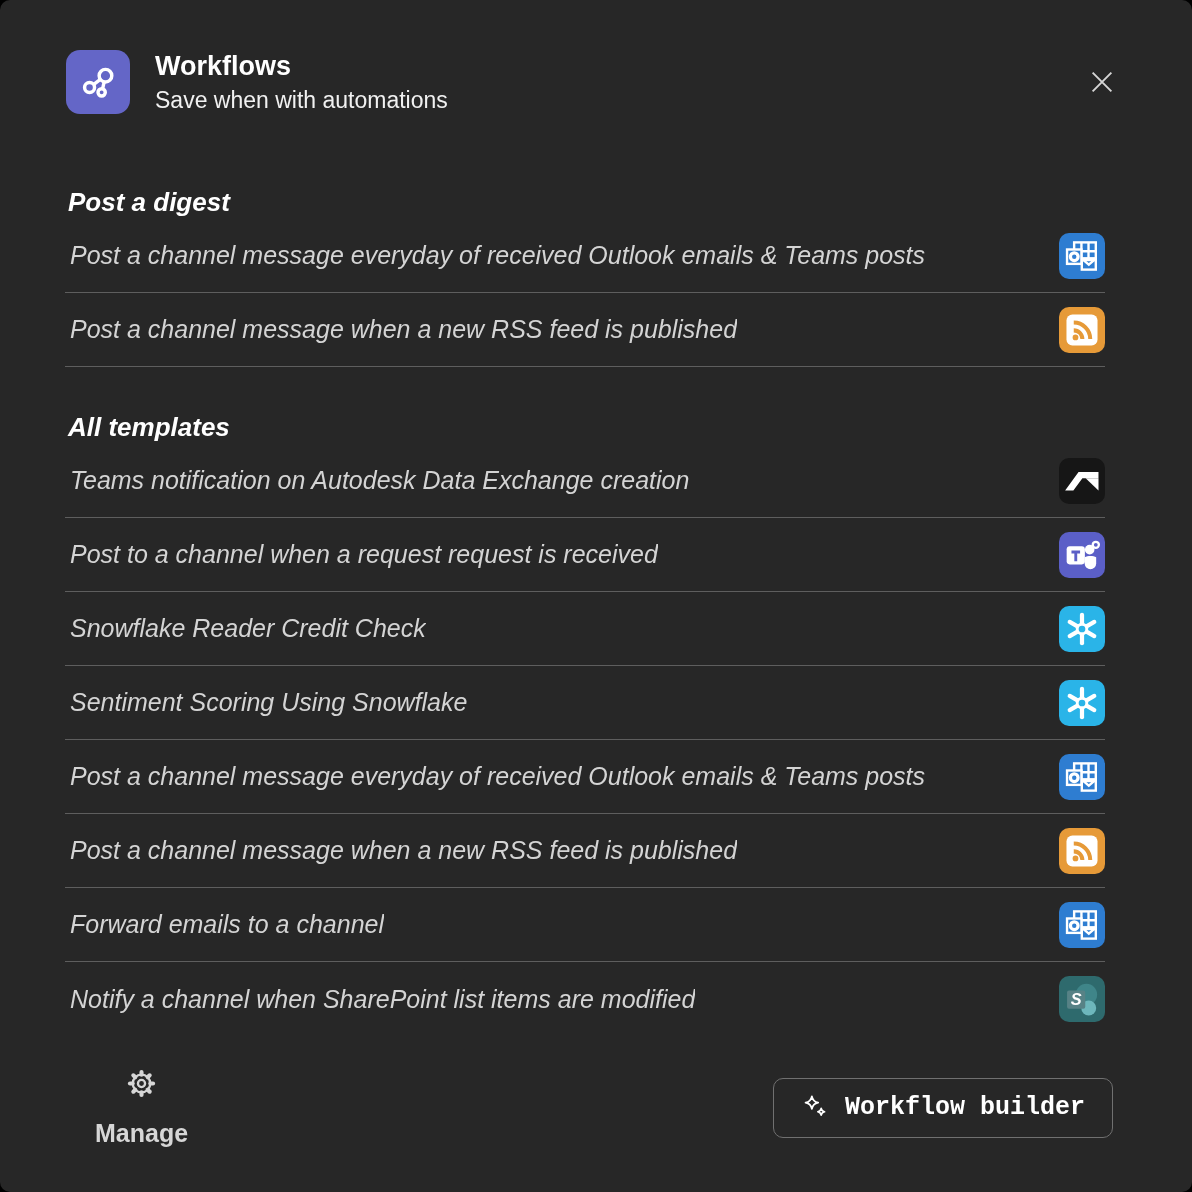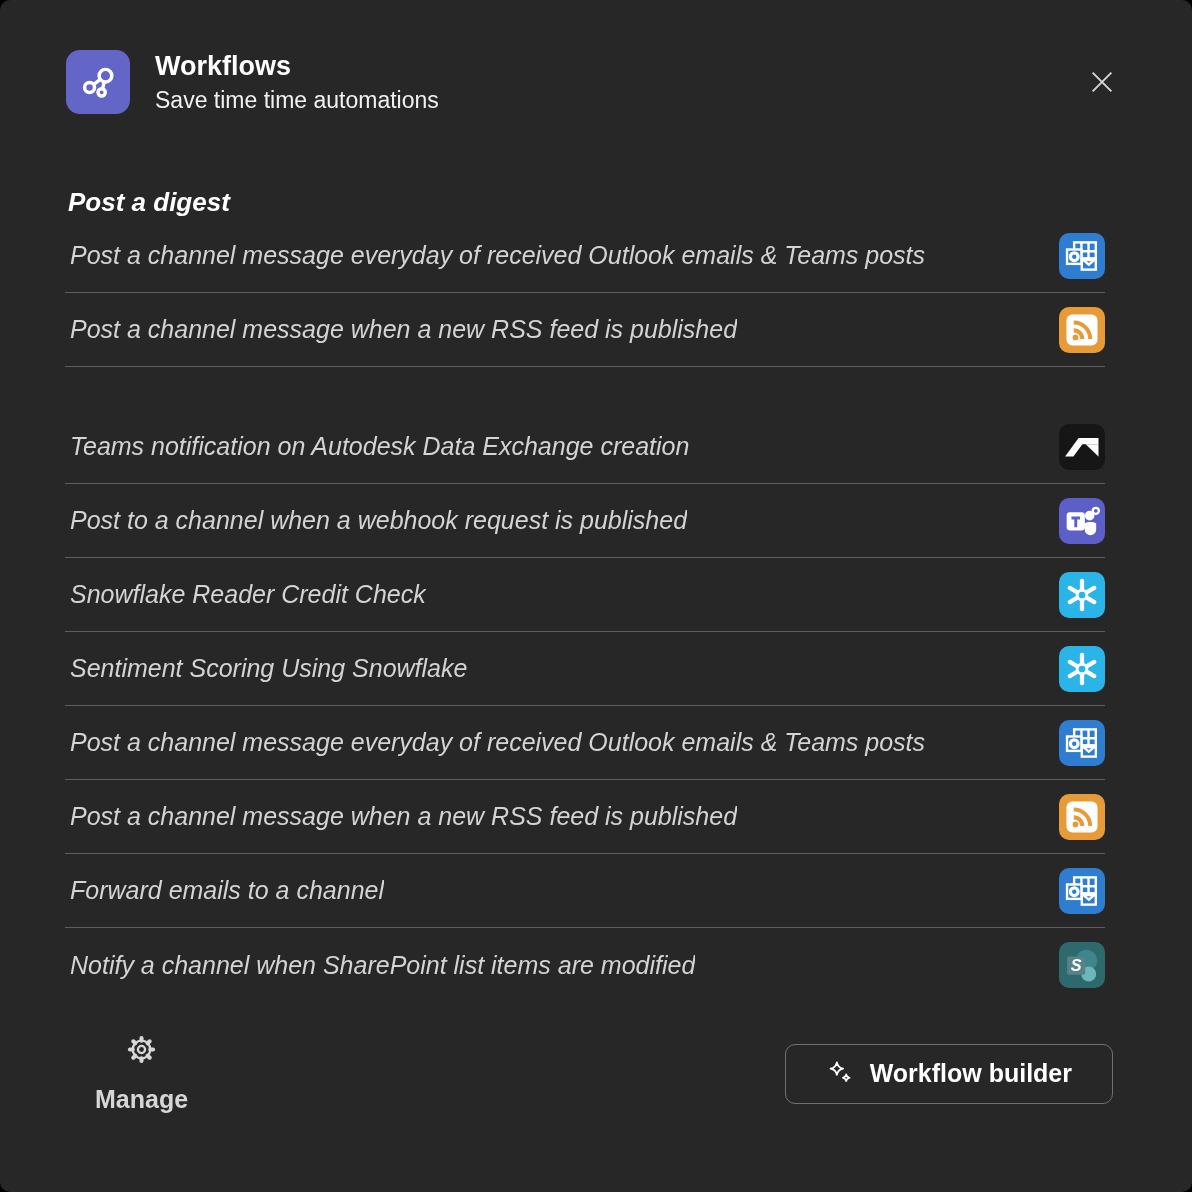--- a/index.html
+++ b/index.html
@@ -27,21 +27,21 @@
   .bg-outlook{background:#2e7dd1;}
   .bg-rss{background:#e69a38;}
   .bg-autodesk{background:#161616;}
   .bg-teams{background:#5b5fc7;}
   .bg-snowflake{background:#2ab4e8;}
   .bg-sharepoint{background:#2e6a6d;}
   
   .ftr{margin:31px 79px 0 65px;display:flex;align-items:center;justify-content:space-between;}
   .manage-btn{display:flex;align-items:center;gap:19px;margin-left:30px;background:none;border:none;padding:0;cursor:pointer;color:#d6d6d6;font-family:"Liberation Sans",sans-serif;font-size:25px;font-weight:bold;flex-direction:column;}
   .manage-btn svg{width:33px;height:33px;}
-  .builder-btn{display:flex;align-items:center;gap:15px;height:60px;padding:0 40px;background:transparent;border:1.5px solid #707070;border-radius:10px;cursor:pointer;color:#ffffff;font-family:Liberation Sans, sans-serif;font-size:25px;font-weight:bold;}
+  .builder-btn{display:flex;align-items:center;gap:15px;height:60px;padding:0 27px;background:transparent;border:1.5px solid #707070;border-radius:10px;cursor:pointer;color:#ffffff;font-family:Liberation Mono, monospace;font-size:25px;font-weight:bold;}
   .builder-btn svg{width:29px;height:29px;}
   .defs{position:absolute;width:0;height:0;overflow:hidden;}
 </style>
 </head>
 <body>
 
 <svg class="defs" xmlns="http://www.w3.org/2000/svg" aria-hidden="true">
   <defs>
     <symbol id="sym-workflow" viewBox="0 0 24 24">
       <g fill="none" stroke="#ffffff" stroke-width="1.8">
@@ -126,21 +126,21 @@
 <div class="dialog">
 
   <div class="hdr">
     <div class="app-icon">
       <svg>
           <use href="#sym-workflow"></use>
         </svg>
     </div>
     <div class="titles">
       <div class="title">Workflows</div>
-      <div class="subtitle">Save time time automations</div>
+      <div class="subtitle">Save when with automations</div>
     </div>
     <button class="close-btn">
       <svg>
           <use href="#sym-close"></use>
         </svg>
     </button>
   </div>
 
   <div class="section section-1">
     <div class="section-heading">Post a digest</div>
@@ -156,30 +156,31 @@
       <span class="row-label">Post a channel message when a new RSS feed is published</span>
       <span class="row-icon bg-rss">
           <svg>
             <use href="#sym-rss"></use>
           </svg>
         </span>
     </div>
   </div>
 
   <div class="section section-2">
+    <div class="section-heading">All templates</div>
     <div class="row">
       <span class="row-label">Teams notification on Autodesk Data Exchange creation</span>
       <span class="row-icon bg-autodesk">
           <svg>
             <use href="#sym-autodesk"></use>
           </svg>
         </span>
     </div>
     <div class="row">
-      <span class="row-label">Post to a channel when a webhook request is published</span>
+      <span class="row-label">Post to a channel when a request request is received</span>
       <span class="row-icon bg-teams">
           <svg>
             <use href="#sym-teams"></use>
           </svg>
         </span>
     </div>
     <div class="row">
       <span class="row-label">Snowflake Reader Credit Check</span>
       <span class="row-icon bg-snowflake">
           <svg>

